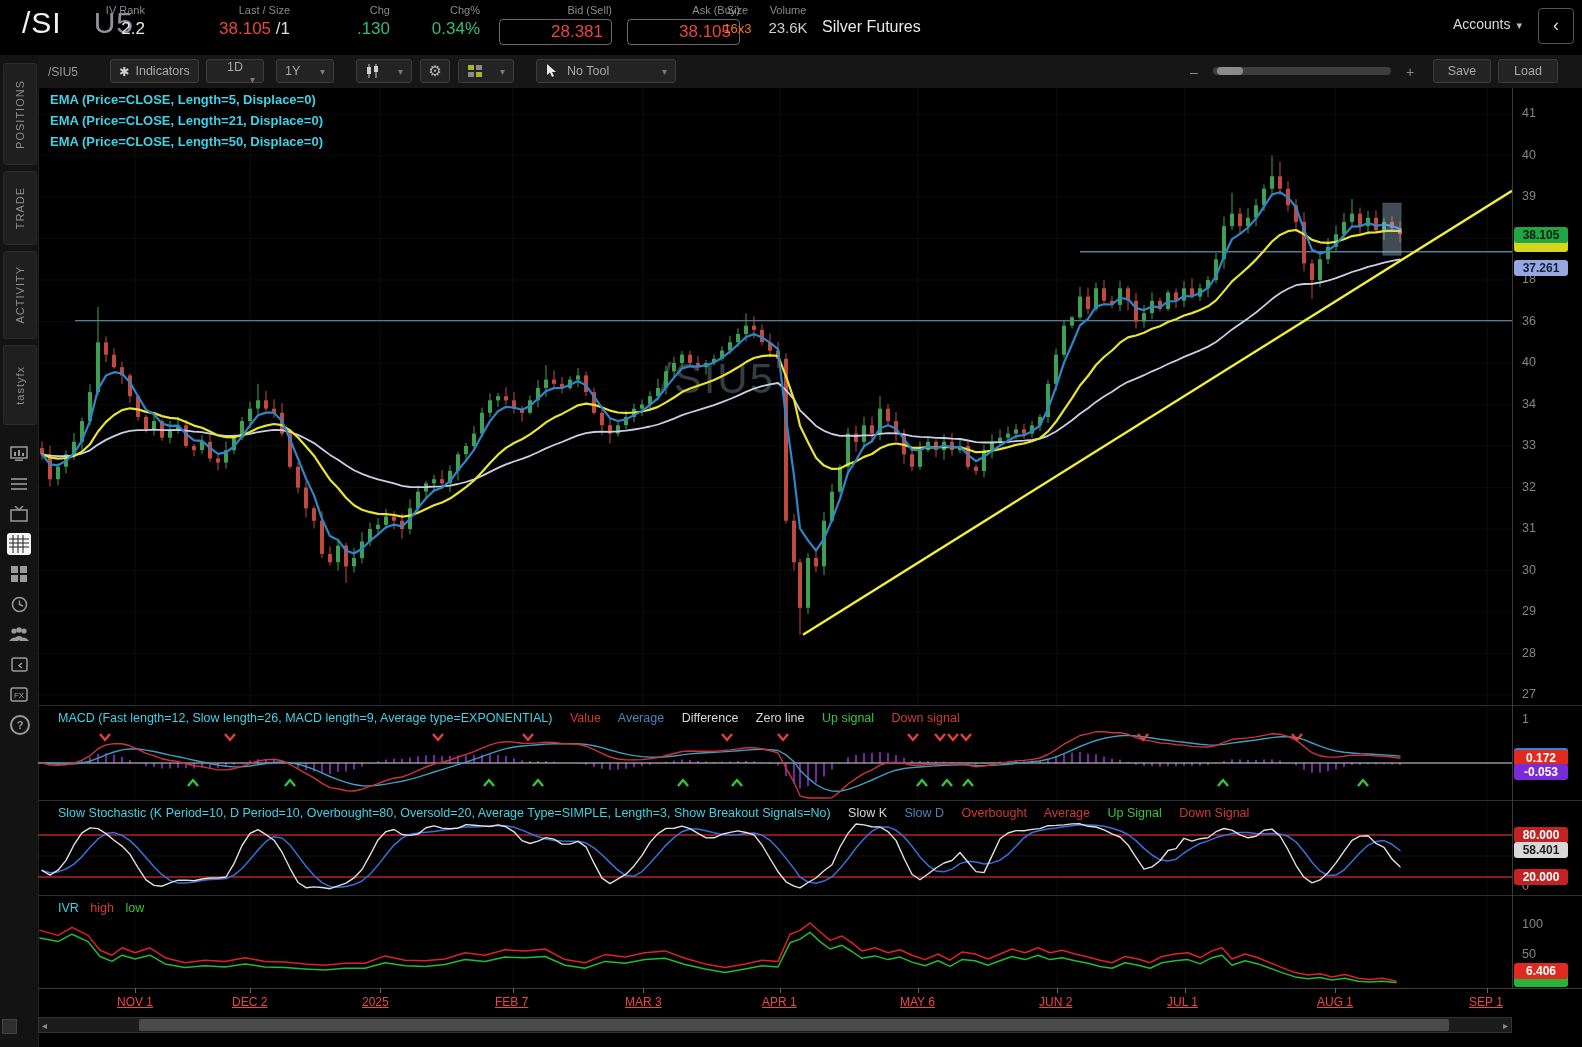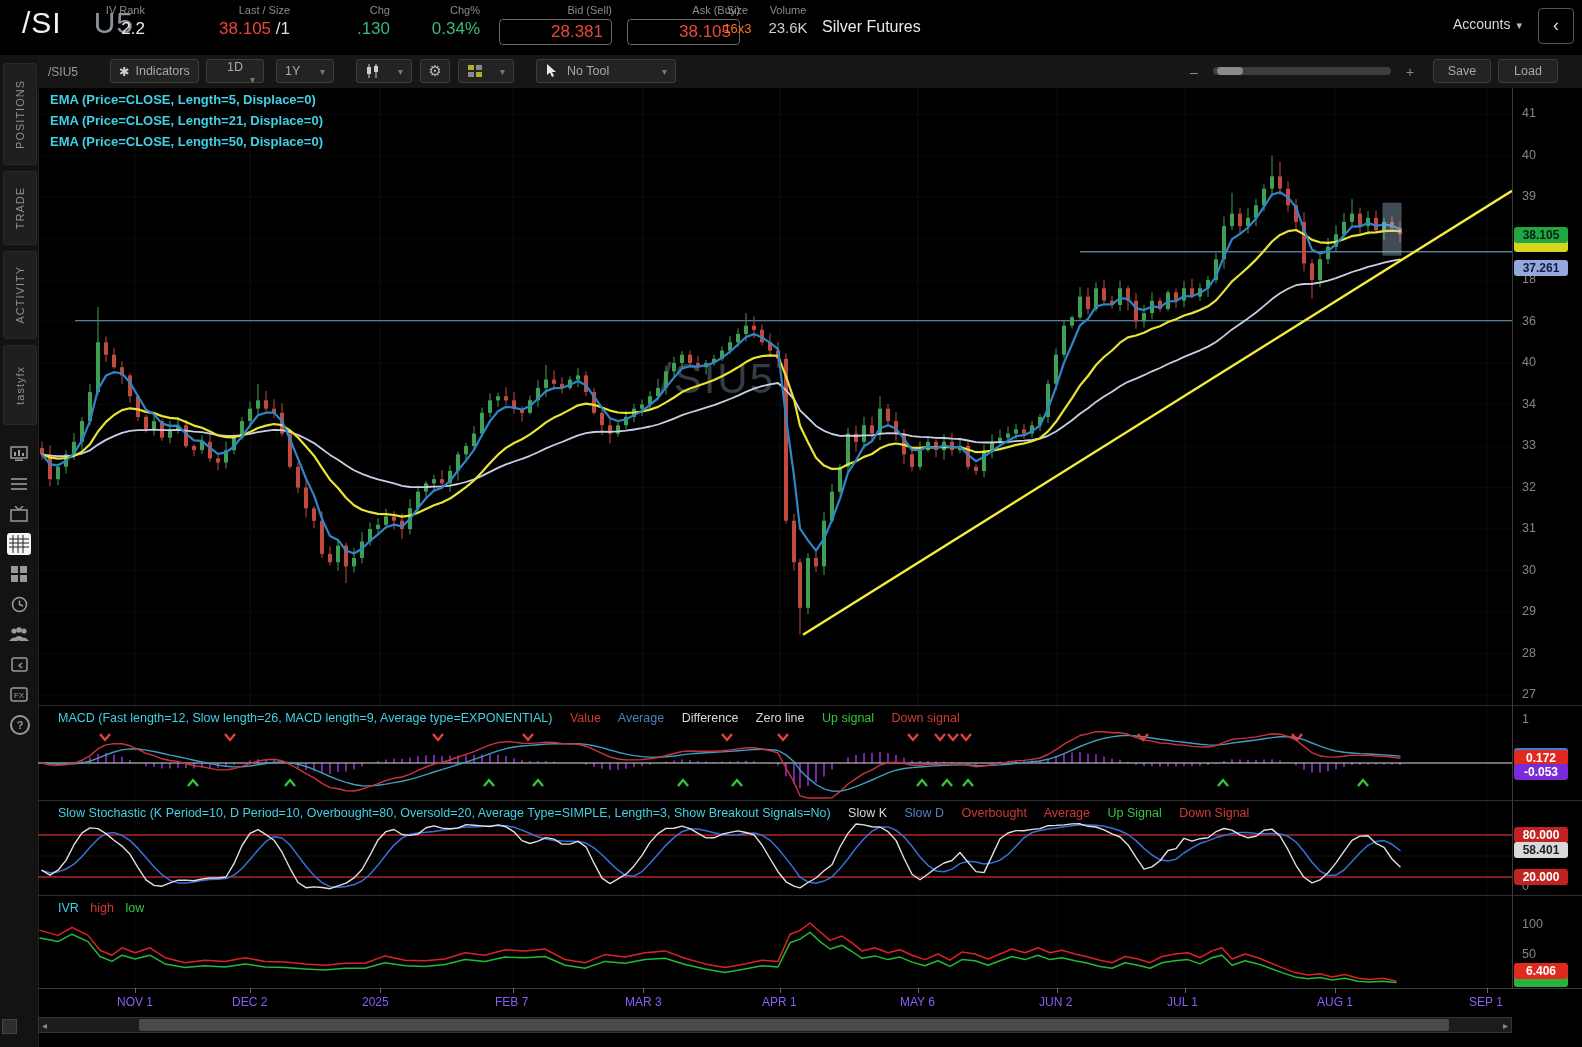--- a/index.html
+++ b/index.html
@@ -46,21 +46,21 @@
   .panel-legend{position:absolute;left:58px;z-index:4;font-size:12.5px;font-weight:normal;white-space:nowrap;}
   .panel-legend span{margin-right:14px;}
   .lg-cy{color:#3fd1e4;} .lg-rd{color:#cf3a35;} .lg-bl{color:#4f81bd;} .lg-wh{color:#d8d8d8;} .lg-gr{color:#35c53c;}
   .sep{position:absolute;left:38px;width:1544px;height:1px;background:#2e2e2e;z-index:5;}
   #axis-line{position:absolute;left:1512px;top:88px;width:1px;height:900px;background:#3a3a3a;z-index:5;}
   
   .tick{position:absolute;left:1522px;font-size:12.5px;color:#858585;z-index:6;}
   .bubble{position:absolute;left:1514px;width:54px;height:16px;border-radius:3px;z-index:7;
     font-size:12px;font-weight:bold;line-height:16px;text-align:center;}
   
-  .dlabel{position:absolute;top:995px;font-size:12px;color:#8b5cf6;z-index:6;}
+  .dlabel{position:absolute;top:995px;font-size:12px;color:#ef4444;z-index:6;text-decoration:underline;}
   .dtick{position:absolute;top:988px;width:1px;height:5px;background:#666;z-index:6;}
   #scroll-corner{position:absolute;left:2px;top:1019px;width:13px;height:13px;background:#2e2e2e;border:1px solid #444;}
   #scrollbar{position:absolute;left:38px;top:1017px;width:1474px;height:16px;background:#1c1c1c;border:1px solid #333;box-sizing:border-box;}
   #scroll-thumb{position:absolute;left:100px;top:1px;width:1310px;height:12px;background:#4a4a4a;border-radius:2px;}
   .scroll-arrow{position:absolute;top:2px;color:#888;font-size:10px;}
 </style>
 </head>
 <body>
 
 <div id="header">

